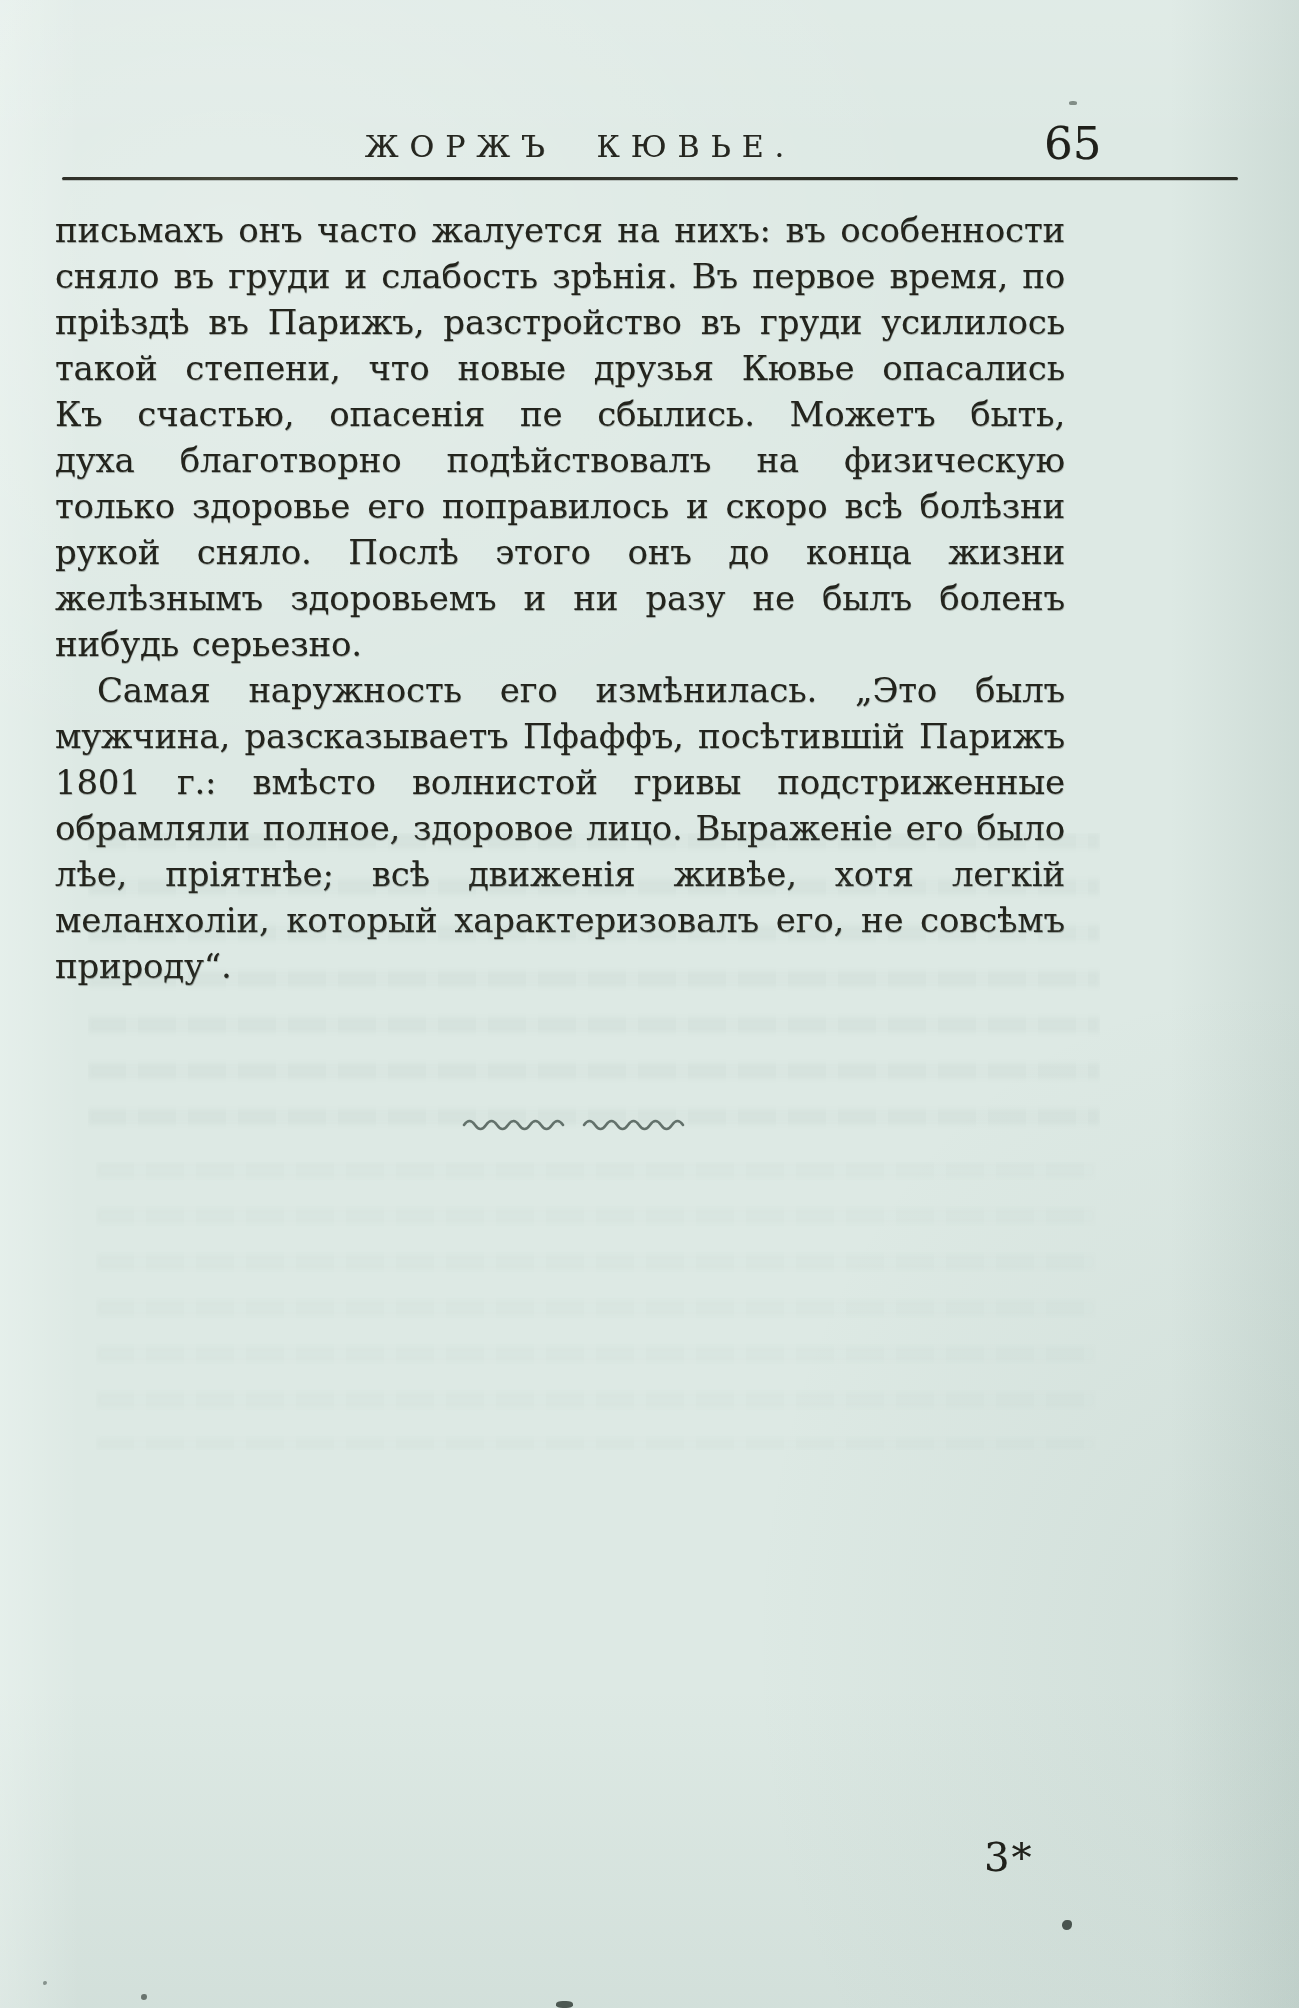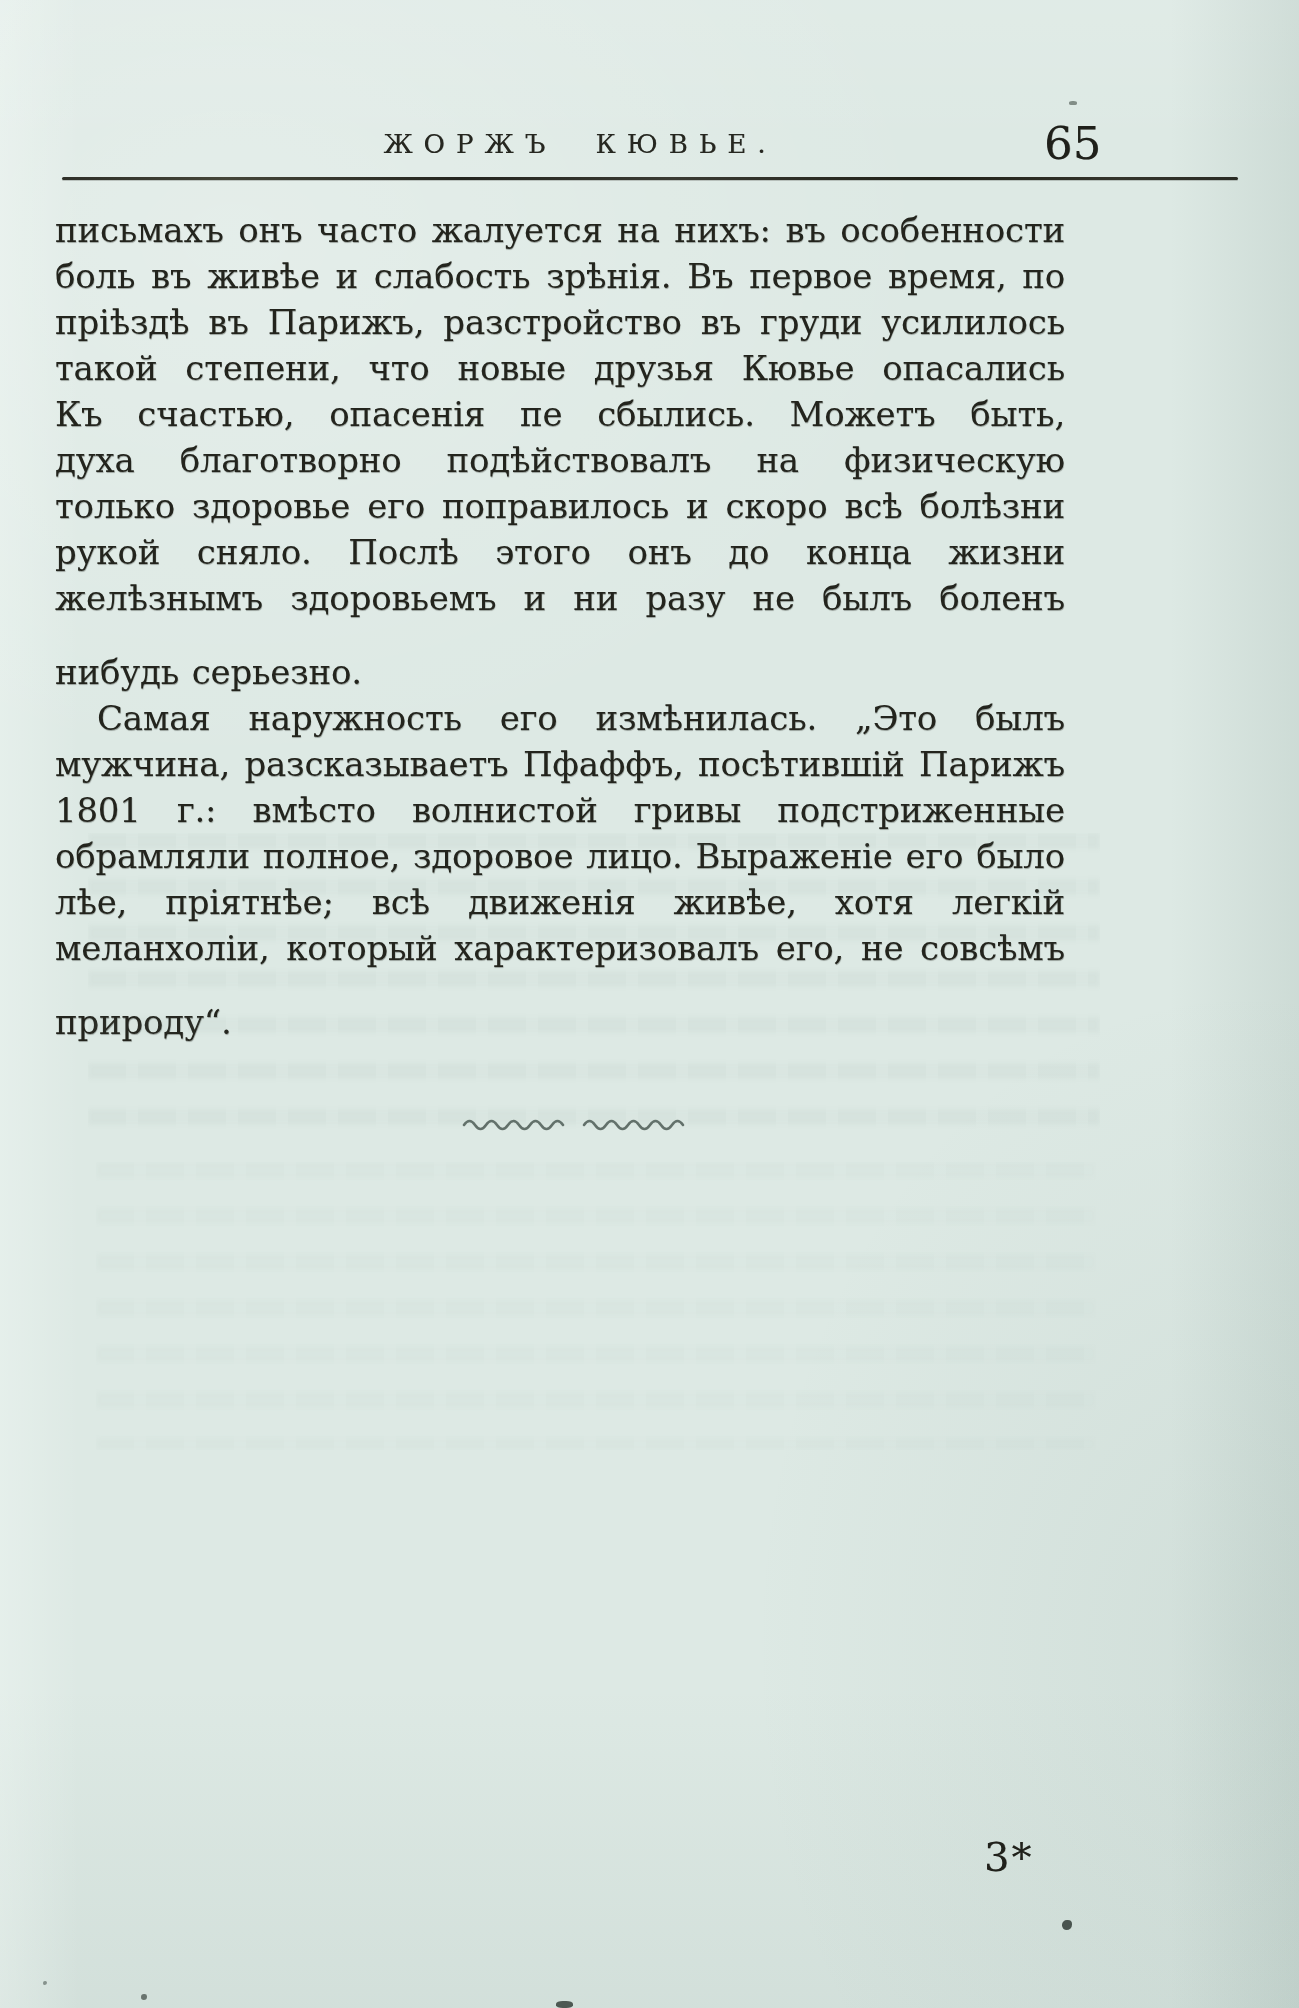--- a/index.html
+++ b/index.html
@@ -16,21 +16,21 @@
     background:
       radial-gradient(1200px 900px at 18% 12%, rgba(255,255,255,0.22), rgba(255,255,255,0) 60%),
       radial-gradient(900px 1200px at 96% 82%, rgba(103,133,124,0.10), rgba(0,0,0,0) 55%),
       linear-gradient(to right, rgba(250,255,252,0.28) 0px, rgba(250,255,252,0) 80px, rgba(0,0,0,0) 1170px, rgba(90,120,110,0.12) 100%),
       linear-gradient(to bottom, rgba(255,255,255,0.10), rgba(0,0,0,0) 150px, rgba(0,0,0,0) 84%, rgba(104,130,122,0.09) 100%);
   }
   
   .head-title {
     position:absolute; top:129px; left:70px; width:1020px;
     text-align:center;
-    font-size:26px; letter-spacing:11px; word-spacing:20px;
+    font-size:30px; letter-spacing:11px; word-spacing:20px;
     color:#262720;
     text-shadow:0.4px 0.4px 0.6px rgba(30,32,26,0.45);
   }
   .page-number {
     position:absolute; top:117px; left:1044px;
     font-size:45px; color:#1f201a;
     text-shadow:0.4px 0.4px 0.6px rgba(30,32,26,0.4);
   }
   .head-rule {
     position:absolute; top:177px; left:62px; width:1176px; height:3px;
@@ -43,21 +43,21 @@
     position:absolute; top:207px; left:55px; width:1010px;
   }
   .tline {
     height:46px; line-height:46px;
     font-size:34px; letter-spacing:-0.2px; word-spacing:2px;
     color:#23241d;
     text-align:justify; text-align-last:justify;
     white-space:normal; overflow:hidden;
     text-shadow:0.4px 0.5px 0.7px rgba(30,32,26,0.35);
   }
-  .tline.tlast { text-align-last:left;margin-top:28px; }
+  .tline.tlast { text-align-last:left; }
   .tline.tindent { text-indent:42px; }
   
   .divider { position:absolute; left:462px; top:1114px; width:230px; height:20px; }
   
   .ghost {
     position:absolute; pointer-events:none;
     background:repeating-linear-gradient(to bottom,
       rgba(122,146,138,0.55) 0px, rgba(122,146,138,0.55) 16px,
       rgba(0,0,0,0) 16px, rgba(0,0,0,0) 46px);
     -webkit-mask-image:repeating-linear-gradient(to right, #000 0 38px, rgba(0,0,0,0.45) 38px 50px);
@@ -89,21 +89,21 @@
 
   <div class="head-title">ЖОРЖЪ КЮВЬЕ.</div>
 
   <div class="page-number">65</div>
 
   <div class="head-rule"></div>
 
   <div class="text-block">
     <div class="paragraph">
         <div class="tline">письмахъ онъ часто жалуется на нихъ: въ особенности на</div>
-        <div class="tline">боль въ живѣе и слабость зрѣнія. Въ первое время, по</div>
+        <div class="tline">сняло въ груди и слабость зрѣнія. Въ первое время, по</div>
         <div class="tline">пріѣздѣ въ Парижъ, разстройство въ груди усилилось до</div>
         <div class="tline">такой степени, что новые друзья Кювье опасались чахотки.</div>
         <div class="tline">Къ счастью, опасенія пе сбылись. Можетъ быть, подъемъ</div>
         <div class="tline">духа благотворно подѣйствовалъ на физическую природу—</div>
         <div class="tline">только здоровье его поправилось и скоро всѣ болѣзни какъ</div>
         <div class="tline">рукой сняло. Послѣ этого онъ до конца жизни отличался</div>
         <div class="tline">желѣзнымъ здоровьемъ и ни разу не былъ боленъ сколько-</div>
         <div class="tline tlast">нибудь серьезно.</div>
       </div>
     <div class="paragraph">

